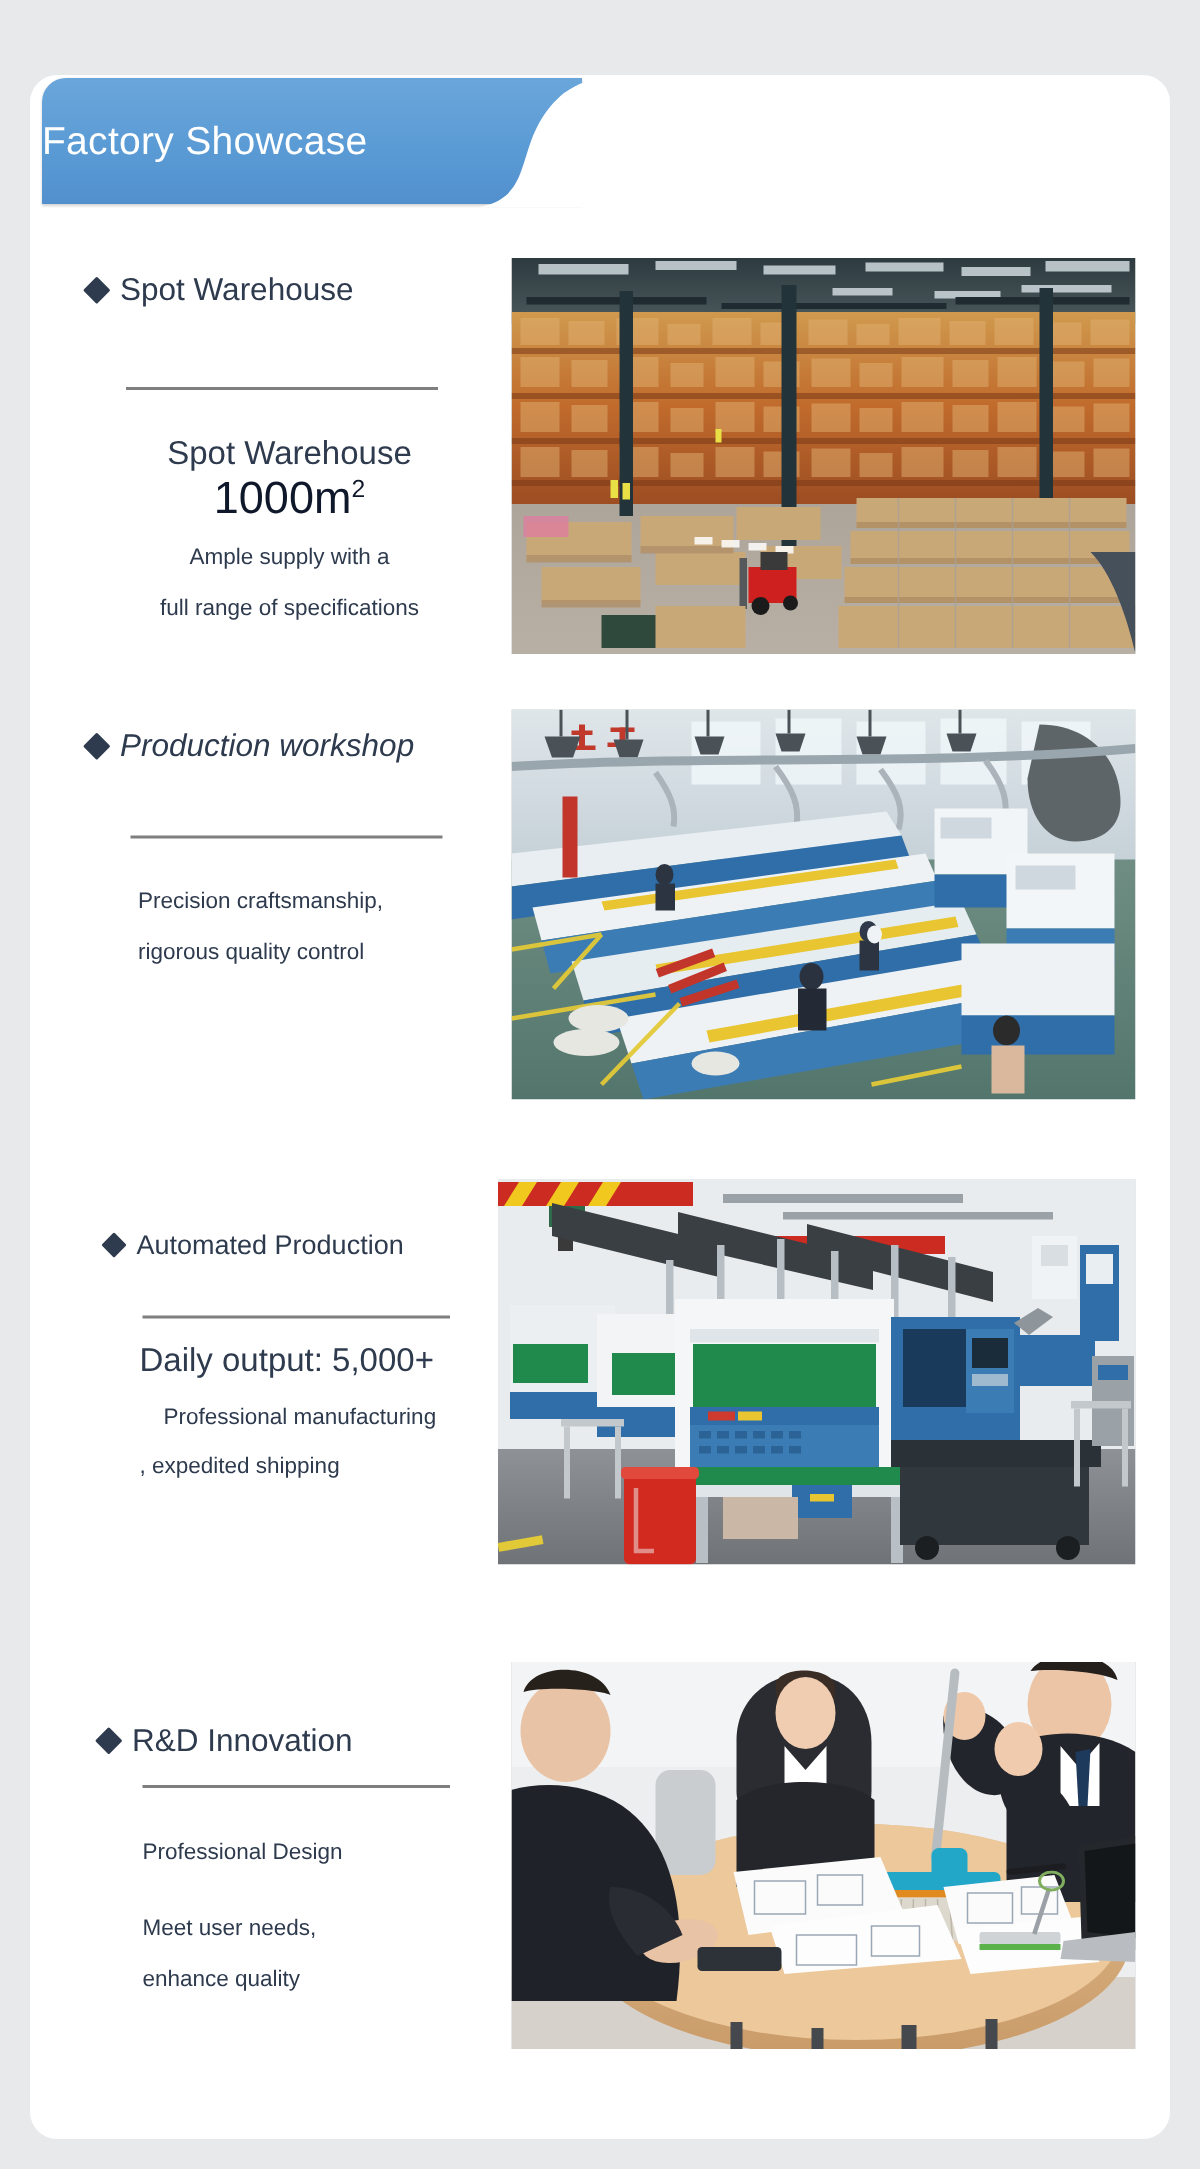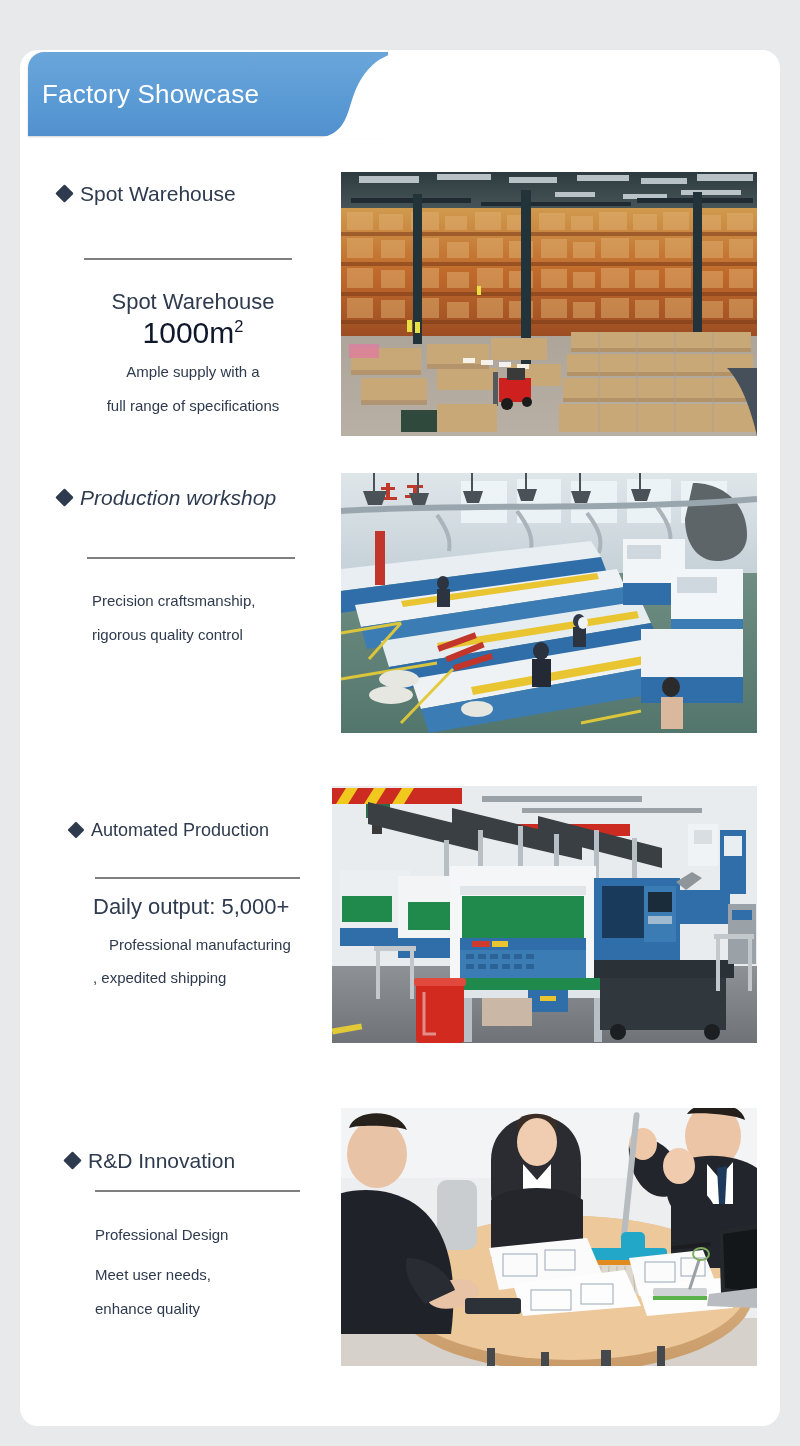--- a/index.html
+++ b/index.html
@@ -25,21 +25,21 @@
     position: absolute;
     left: 28px; top: 52px;
     width: 360px; height: 84px;
     background: linear-gradient(180deg, #6aa6da 0%, #5b9bd5 55%, #5190cd 100%);
     border-radius: 16px 0 0 0;
     box-shadow: 0 1px 2px rgba(0,0,0,0.18);
     overflow: visible;
   }
   .header-banner .title {
     position: absolute;
-    left: 14px; top: 50%;
+    left: 0; top: 50%;
     transform: translateY(-50%);
     color: #ffffff;
     font-size: 26px;
     font-weight: 400;
     letter-spacing: .2px;
     white-space: nowrap;
   }
   
   .banner-curve {
     position: absolute;
@@ -581,21 +581,21 @@
   <div class="section">
     <div class="txt-col" style="left:66px; top:1117px; width:280px;margin-top:33px;">
       <div class="sec-heading">
         <span class="diamond"></span>
         <span class="label">R&amp;D Innovation</span>
       </div>
     </div>
     <div class="divider" style="position:absolute; left:95px; top:1190px; width:205px;"></div>
     <div class="txt-col" style="left:95px; top:1212px; width:235px;">
       <div class="desc">Professional Design</div>
-      <div class="desc" style="margin-top:18px;">Meet user needs,</div>
+      <div class="desc" style="margin-top:29px;">Meet user needs,</div>
       <div class="desc">enhance quality</div>
     </div>
 
     <div class="photo" style="left:341px; top:1108px; width:416px; height:258px;">
       <svg viewBox="0 0 416 258" preserveAspectRatio="none">
         <defs>
           <linearGradient id="rd-table" x1="0" y1="0" x2="0" y2="1">
             <stop offset="0" stop-color="#e3bd8e"></stop>
               <stop offset="1" stop-color="#c89a68"></stop>
           </linearGradient>

